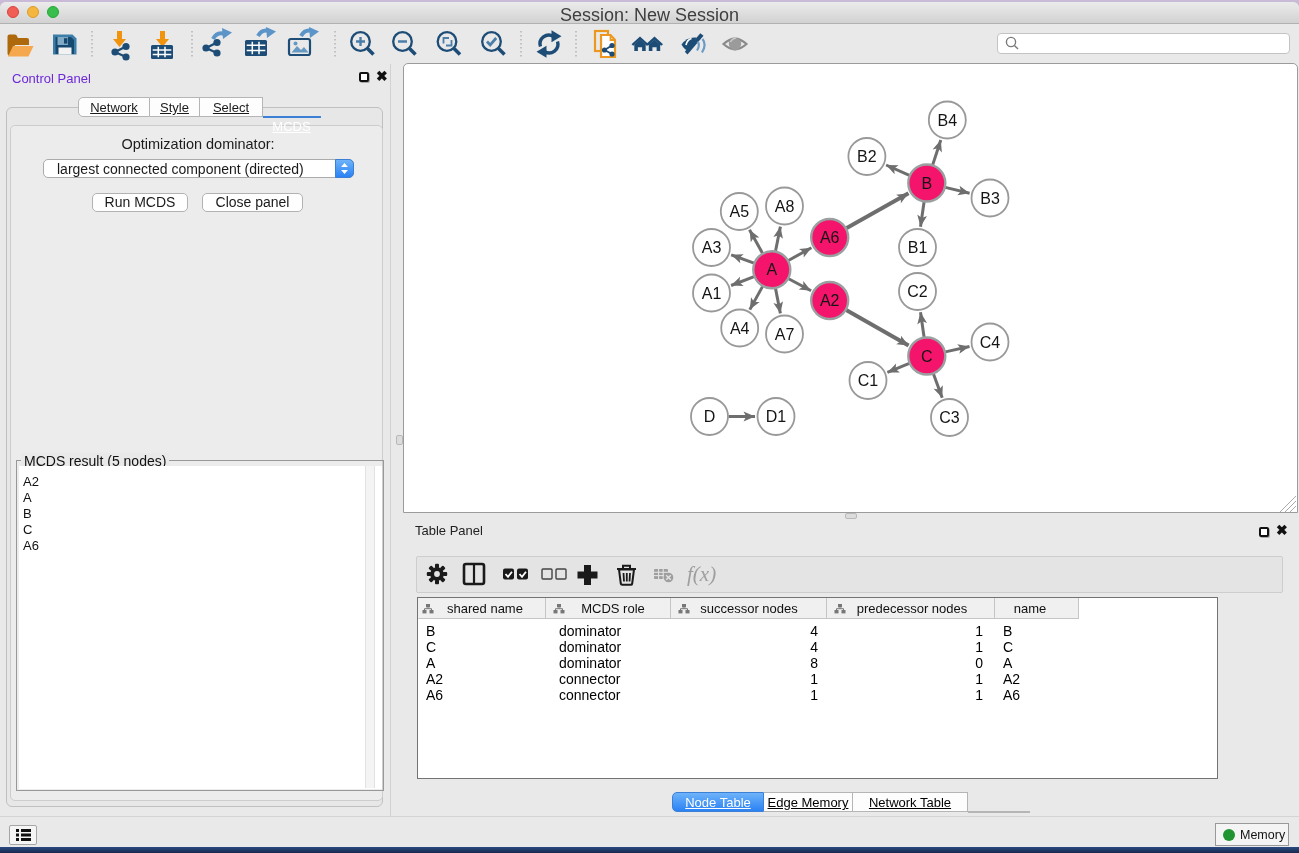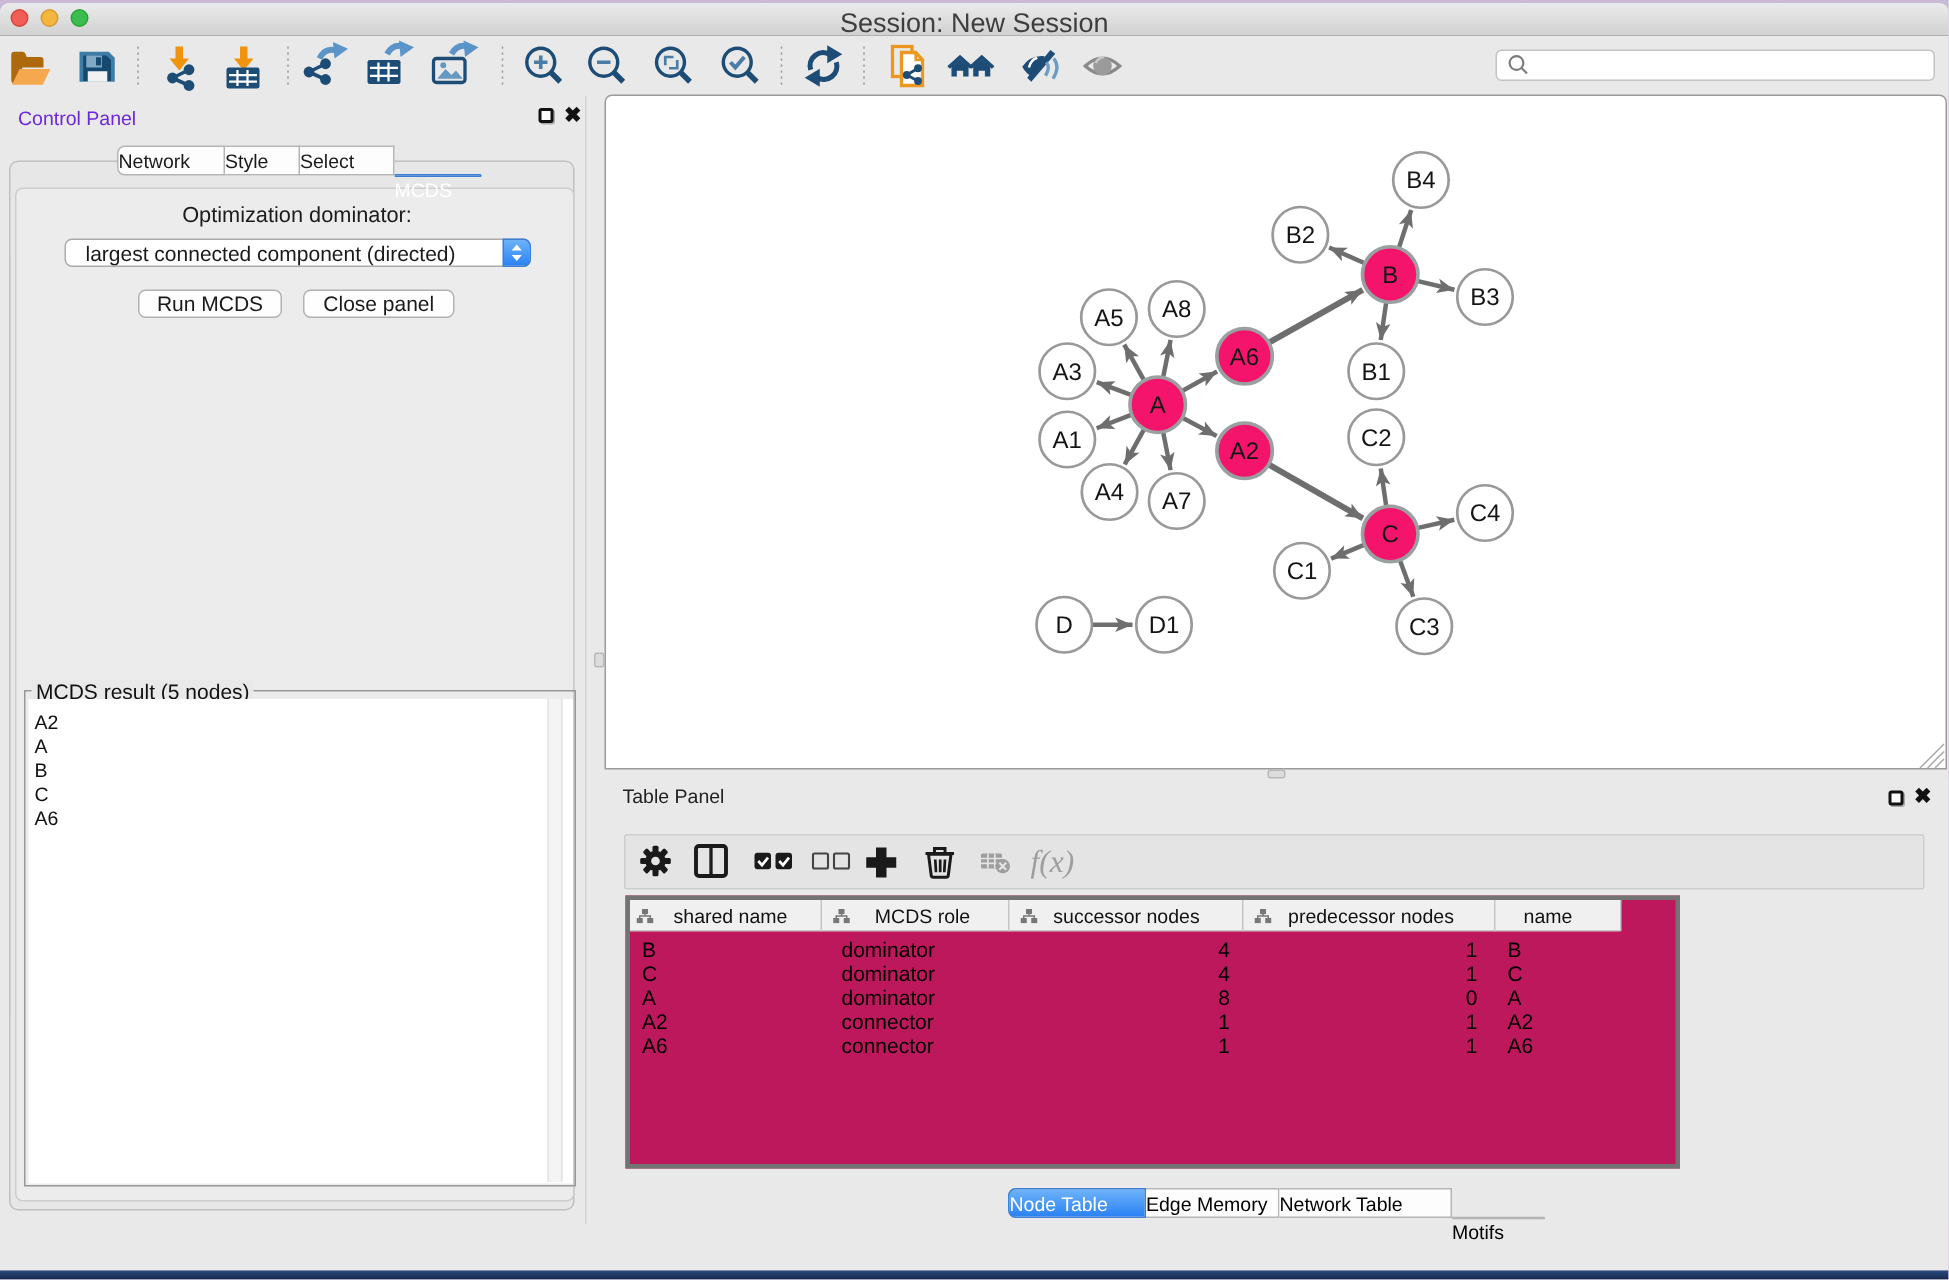--- a/index.html
+++ b/index.html
@@ -14,21 +14,21 @@
 #titlebar .t2 { left:27px; background:#f5b63f; border:0.5px solid #dc9b28;}
 #titlebar .t3 { left:47px; background:#39bd4d; border:0.5px solid #24a736;}
 #apptitle { position:absolute; width:100%; top:3px; text-align:center; font-size:18px; color:#3e3e3e; }
 
 #toolbar { position:absolute; left:0; top:23px; width:100%; height:39px; background:#e9e9e9; }
 #searchbox { position:absolute; left:997px; top:8px; width:293px; height:21px; background:#fff; border:1px solid #c3c3c3; border-radius:4px; }
 
 #cpanel { position:absolute; left:0; top:62px; width:391px; height:752px; background:#e9e9e9; border-right:1px solid #d2d2d2;}
 #cptitle { position:absolute; left:12px; top:7px; font-size:13px; color:#6d28d9; }
 .tabrow { position:absolute; display:flex; height:20px; font-size:13px; color:#1a1a1a; z-index:5;}
-.tab { background:#fdfdfd; border:1px solid #b5b5b5; border-left:none; padding:0 14px; line-height:19px; text-align:left;}
+.tab { background:#fdfdfd; border:1px solid #b5b5b5; border-left:none; padding:0 14px; line-height:19px; text-align:center;text-decoration:underline;}
 .tab.first { border-left:1px solid #b5b5b5; border-radius:5px 0 0 5px; }
 .tab.last { border-radius:0 5px 5px 0;margin-top:19px; }
 .tab.sel { background:linear-gradient(#6eb3f9,#2a82f4); color:#fff; border-color:#3c7fd6; }
 #cpouter { position:absolute; left:6px; top:43px; width:377px; height:700px; background:#e7e7e7; border:1px solid #c0c0c0; border-radius:6px; }
 #cpinner { position:absolute; left:10px; top:61px; width:373px; height:676px; background:#ececec; border:1px solid #cdcdcd; border-radius:5px; }
 #optlabel { position:absolute; left:3px; top:72px; width:100%; text-align:center; font-size:14.5px; color:#1c1c1c;}
 #dropdown { position:absolute; left:43px; top:95px; width:311px; height:19px; background:#fff; border:1px solid #ababab; border-radius:5px; font-size:14px; color:#1a1a1a; line-height:18px; padding-left:13px;}
 #ddbtn { position:absolute; right:-1px; top:-1px; width:19px; height:19px; border-radius:0 5px 5px 0; background:linear-gradient(#6eb3f9,#2a82f4); border:1px solid #3c7fd6;}
 .btn { position:absolute; height:19px; background:#fefefe; border:1px solid #b2b2b2; border-radius:5px; font-size:14px; color:#1a1a1a; text-align:center; line-height:17px;}
 #groupbox { position:absolute; left:16px; top:396px; width:368px; height:331px; border:1px solid #989898; }
@@ -40,21 +40,21 @@
 #netwin { position:absolute; left:403px; top:61px; width:895px; height:450px; background:#fff; border:1px solid #9b9b9b; border-radius:5px 5px 0 0; }
 #nettitle { position:absolute; left:0; top:0; width:100%; height:22px; background:linear-gradient(#f2f2f2,#d6d6d6); border-bottom:1px solid #acacac; border-radius:5px 5px 0 0;}
 #nettitle .t1 { left:7.5px; background:#f15e56; border:0.5px solid #d9443c;}
 #nettitle .t2 { left:27.5px; background:#f5b63f; border:0.5px solid #dc9b28;}
 #nettitle .t3 { left:47.5px; background:#39bd4d; border:0.5px solid #24a736;}
 #nettitle .wt { position:absolute; width:100%; top:4px; text-align:center; font-size:13px; font-weight:bold; color:#333;}
 
 #tpanel { position:absolute; left:392px; top:517px; width:907px; height:295px; background:#e9e9e9; }
 #tptitle { position:absolute; left:23px; top:4px; font-size:13px; color:#222; }
 #ttoolbar { position:absolute; left:24px; top:37px; width:867px; height:37px; background:#e4e4e4; border:1px solid #cdcdcd; border-radius:2px;}
-#tblarea { position:absolute; left:25px; top:78px; width:703px; height:182px; background:#be185d; border:3px solid #737373; font-size:14px;}
+#tblarea { position:absolute; left:25px; top:78px; width:801px; height:182px; background:#ffffff; border:1px solid #737373; font-size:14px;}
 .trow { position:absolute; height:16px; color:#000; }
 .tcell { position:absolute; }
 .num { text-align:right; }
 
 #btabs { position:absolute; left:280px; top:273px; display:flex; height:20px; font-size:13px; }
 
 #statusbar { position:absolute; left:0; top:814px; width:1299px; height:33px; background:#e9e9e9; border-top:1px solid #d4d4d4;}
 #listbtn { position:absolute; left:9px; top:8px; width:28px; height:20px; background:#f5f5f5; border:1px solid #a5a5a5; border-radius:2px;}
 #membtn { position:absolute; left:1215px; top:6px; width:74px; height:23px; background:#f4f4f4; border:1px solid #999; font-size:12.5px; color:#111; line-height:22px; white-space:nowrap; overflow:hidden;}
 #desktop { position:absolute; left:0; top:847px; width:1299px; height:6px; background:linear-gradient(#2a4a80,#16294e); }
@@ -415,16 +415,29 @@
           <span class="tcell" style="left:585px;">A6</span>
         </div>
     </div>
     <div id="btabs">
       <div class="tab first sel" style="width:92px;padding:0;">Node Table</div>
       <div class="tab" style="width:89px;padding:0;">Edge Memory</div>
       <div class="tab" style="width:115px;padding:0;">Network Table</div>
       <div class="tab last" style="width:62px;padding:0;">Motifs</div>
     </div>
   </div>
+  <div id="statusbar">
+    <div id="listbtn"><svg width="26" height="18" viewBox="0 0 26 18">
+          <g fill="#111">
+            <rect x="6" y="3" width="3" height="3"></rect>
+            <rect x="11" y="3" width="10" height="3"></rect>
+            <rect x="6" y="7.5" width="3" height="3"></rect>
+            <rect x="11" y="7.5" width="10" height="3"></rect>
+            <rect x="6" y="12" width="3" height="3"></rect>
+            <rect x="11" y="12" width="10" height="3"></rect>
+          </g>
+        </svg></div>
+    <div id="membtn"><span style="display:inline-block;width:12px;height:12px;border-radius:50%;background:#1f9431;margin:0 5px 0 7px;vertical-align:-2px;"></span>Memory</div>
+  </div>
 </div>
 <div class="abs" style="left:396px;top:435px;width:7px;height:10px;background:#dcdcdc;border:1px solid #b9b9b9;border-radius:2px;"></div>
 <div class="abs" style="left:845px;top:513px;width:12px;height:6px;background:#dcdcdc;border:1px solid #b9b9b9;border-radius:2px;"></div>
 <div id="desktop"></div>
 
 </body></html>

